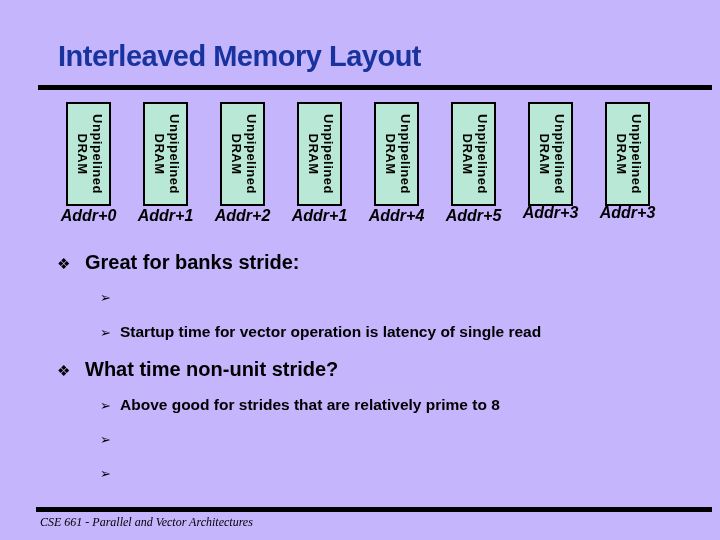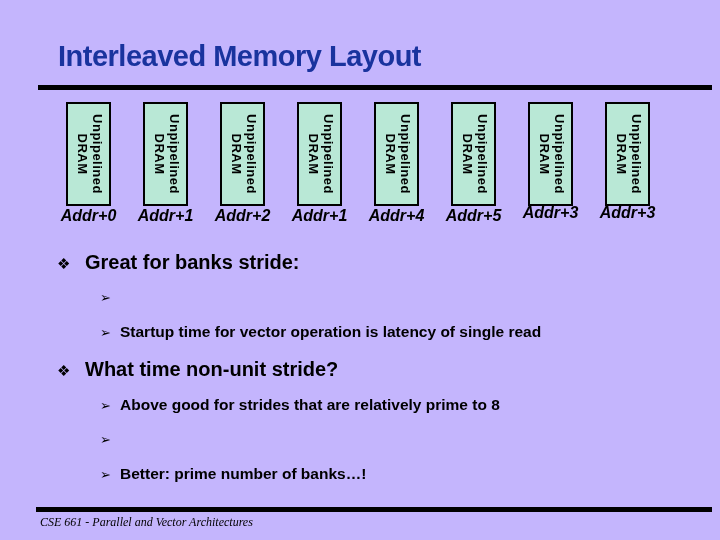--- a/index.html
+++ b/index.html
@@ -238,21 +238,20 @@
     </div>
     <div class="row row-l2">
       <span class="marker">➢</span>
       <span>Above good for strides that are relatively prime to 8</span>
     </div>
     <div class="row row-l2">
       <span class="marker">➢</span>
     </div>
     <div class="row row-l2">
       <span class="marker">➢</span>
-      <span>Better: prime number of banks…!</span>
     </div>
   </div>
 
   <div class="footer-rule"></div>
   <div class="footer">
     <span>CSE 661 - Parallel and Vector Architectures</span>
   </div>
 
 </div>
 

